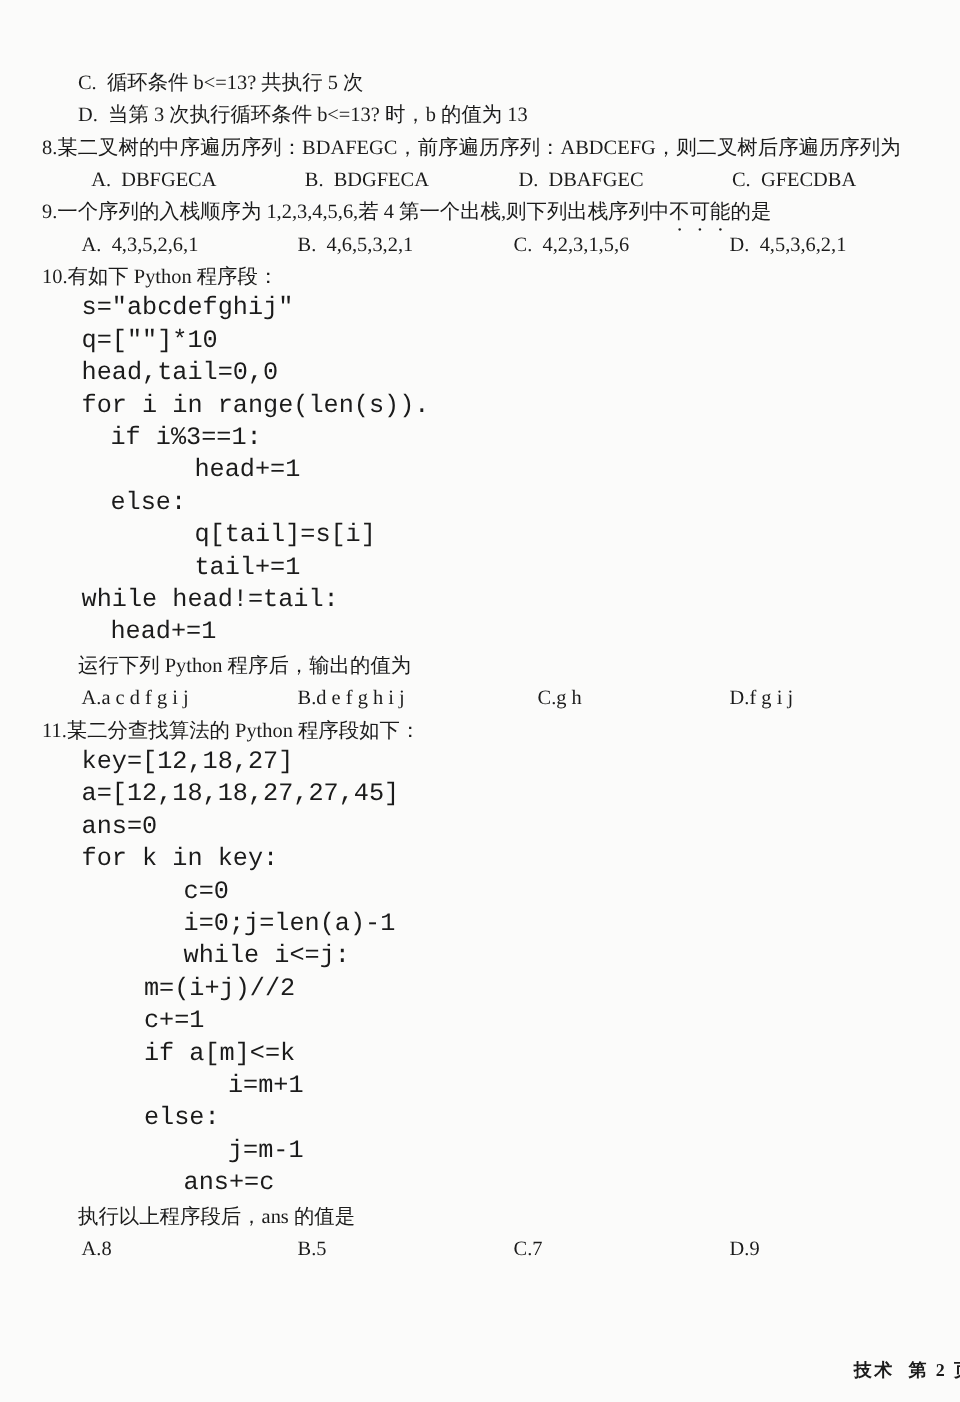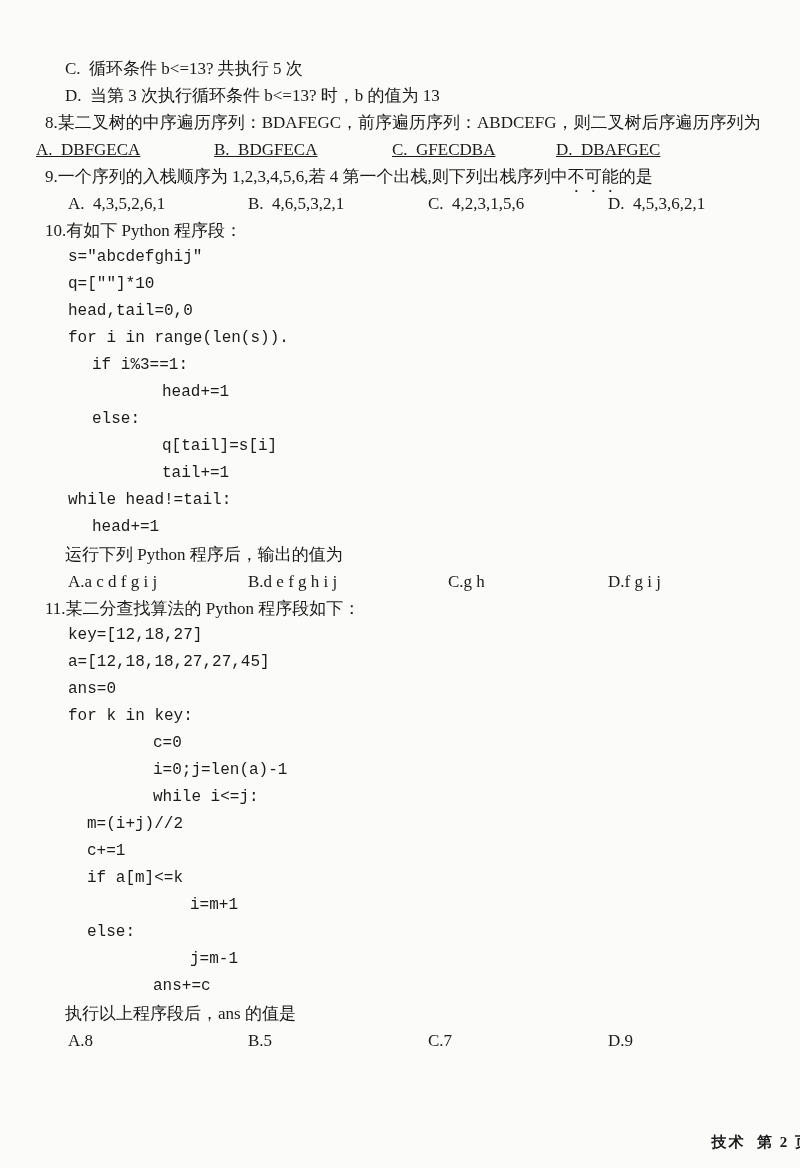--- a/index.html
+++ b/index.html
@@ -5,39 +5,39 @@
   html,body{margin:0;padding:0;}
   body{
     width:800px;height:1168px;overflow:hidden;position:relative;
     background:#fbfbfa;color:#1b1b1b;
     font-family:"Liberation Serif","DejaVu Serif",serif;
     font-size:17px;
   }
   .page{position:absolute;top:0;left:0;width:800px;height:1168px;}
   .content{padding-top:55px;}
   .line{height:27px;line-height:27px;white-space:pre;}
-  .stem{padding-left:45px;}
+  .stem{padding-left:35px;}
   .substem{padding-left:65px;}
   .code{
     font-family:"Liberation Mono","DejaVu Sans Mono",monospace;
-    font-size:16px;
+    font-size:21px;
   }
   .opts{display:flex;padding-left:68px;}
-  .opts-q8{padding-left:36px;text-decoration:underline;}
+  .opts-q8{padding-left:76px;}
   .opt{white-space:pre;width:180px;}
   .opt:last-child{width:auto;}
   .opts-q8 .opt{width:178px;}
   .opts-q8 .opt-c{width:164px;}
   .opts-q10 .opt-b{width:200px;}
   .opts-q10 .opt-c{width:160px;}
   .ind-a0{padding-left:68px;}
   .ind-a1{padding-left:92px;}
   .ind-a2{padding-left:162px;}
   .ind-b1{padding-left:116px;margin-left:37px;}
-  .ind-b2{padding-left:87px;}
+  .ind-b2{padding-left:120px;}
   .ind-b3{padding-left:190px;}
   .emph{
     -webkit-text-emphasis:dot;
     -webkit-text-emphasis-position:under right;
     text-emphasis:dot;
     text-emphasis-position:under right;
   }
   .footer{
     position:absolute;bottom:16px;right:-12px;
     font-size:15px;font-weight:bold;white-space:pre;
@@ -50,22 +50,22 @@
 <div class="page">
   <div class="content">
 
     <div class="line substem">C.  循环条件 b&lt;=13? 共执行 5 次</div>
     <div class="line substem">D.  当第 3 次执行循环条件 b&lt;=13? 时，b 的值为 13</div>
 
     <div class="line stem">8.某二叉树的中序遍历序列：BDAFEGC，前序遍历序列：ABDCEFG，则二叉树后序遍历序列为</div>
     <div class="line opts opts-q8">
       <span class="opt">A.  DBFGECA</span>
       <span class="opt">B.  BDGFECA</span>
+      <span class="opt">D.  DBAFGEC</span>
       <span class="opt opt-c">C.  GFECDBA</span>
-      <span class="opt">D.  DBAFGEC</span>
     </div>
 
     <div class="line stem"><span>9.一个序列的入栈顺序为 1,2,3,4,5,6,若 4 第一个出栈,则下列出栈序列中</span><span class="emph">不可能</span><span>的是</span></div>
     <div class="line opts">
       <span class="opt">A.  4,3,5,2,6,1</span>
       <span class="opt">B.  4,6,5,3,2,1</span>
       <span class="opt">C.  4,2,3,1,5,6</span>
       <span class="opt">D.  4,5,3,6,2,1</span>
     </div>
 

